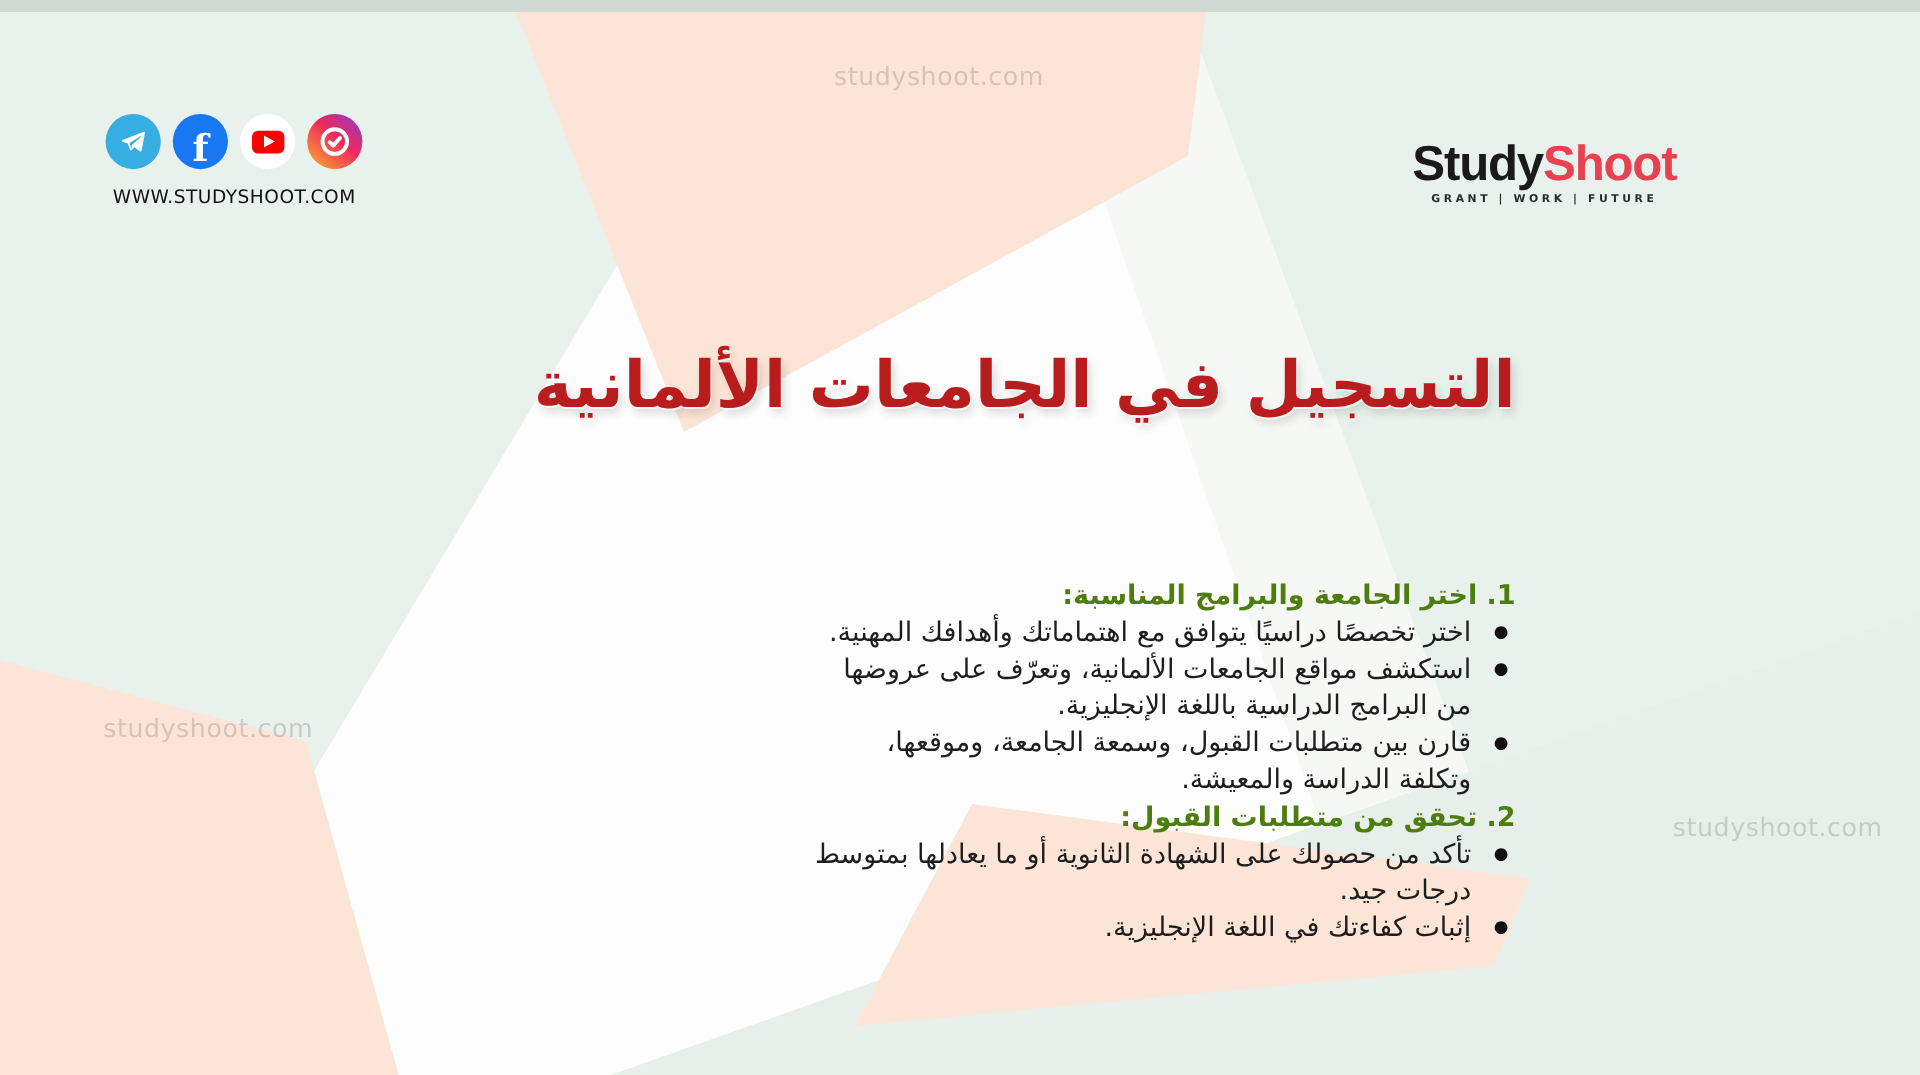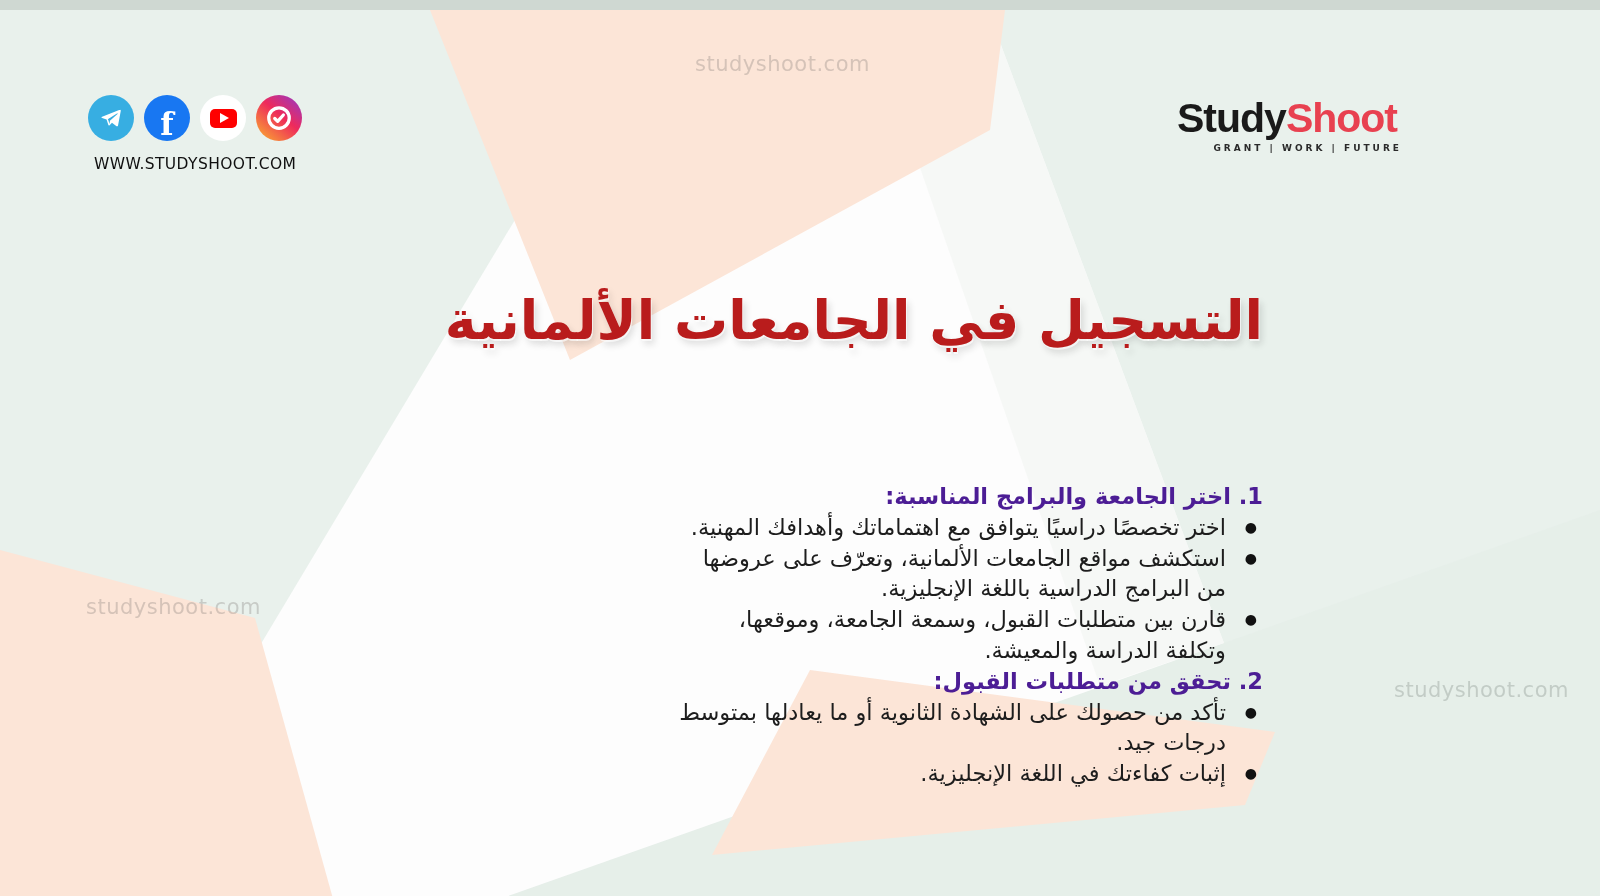--- a/index.html
+++ b/index.html
@@ -31,46 +31,46 @@
   .s-ig{background:linear-gradient(40deg,#f9a133 8%,#ee2a5b 55%,#8f39ce 100%);}
   .fb-f{color:#fff;font-family:"DejaVu Serif","Liberation Serif",serif;font-weight:700;font-size:31px;line-height:1;margin-top:12px;}
   .yt-badge{width:27px;height:19px;background:#fe0000;border-radius:5px;display:flex;align-items:center;justify-content:center;}
   .yt-badge .tri{width:0;height:0;border-style:solid;border-width:5px 0 5px 9px;border-color:transparent transparent transparent #ffffff;margin-left:2px;}
   .site-url{
     position:absolute;left:94px;top:145px;font-size:15.5px;color:#101010;
     letter-spacing:.4px;font-weight:400;white-space:nowrap;
   }
 
   
-  .brand{position:absolute;left:1172px;top:88px;width:230px;text-align:center;}
+  .brand{position:absolute;left:1172px;top:106px;width:230px;text-align:center;}
   .brand .word{
     font-family:"Liberation Sans","DejaVu Sans",sans-serif;
     font-size:41px;font-weight:800;letter-spacing:-1px;line-height:1;color:#1a1a1a;white-space:nowrap;
   }
   .brand .word .red{color:#e84150;}
   .brand .tagline{
-    margin-top:4px;font-size:9px;font-weight:700;letter-spacing:3px;color:#2a2a2a;white-space:nowrap;text-align:right;
+    margin-top:4px;font-size:9px;font-weight:700;letter-spacing:3px;color:#2a2a2a;white-space:nowrap;
   }
 
   
   .title{
     position:absolute;right:337px;top:266px;width:980px;
     direction:rtl;text-align:right;color:#b91c1c;
     font-size:54px;font-weight:700;line-height:90px;
     text-shadow:1px 2px 0 rgba(255,255,255,.65),3px 5px 7px rgba(30,30,30,.15);
     white-space:nowrap;
   }
 
   
   .content{
     position:absolute;right:337px;top:471px;width:585px;
     direction:rtl;text-align:right;color:#1d1d1d;
     font-size:22.5px;line-height:30.8px;
   }
-  .sec-h{font-weight:700;color:#4c1d95;}
+  .sec-h{font-weight:700;color:#4d7c0f;}
   .content ul{margin:0;padding:0;list-style:none;}
   .content li{position:relative;padding-right:37px;}
   .content li::before{
     content:"●";position:absolute;right:6px;top:0;font-size:14px;color:#111;
   }
 </style>
 </head>
 <body>
 
 <div class="stage">

